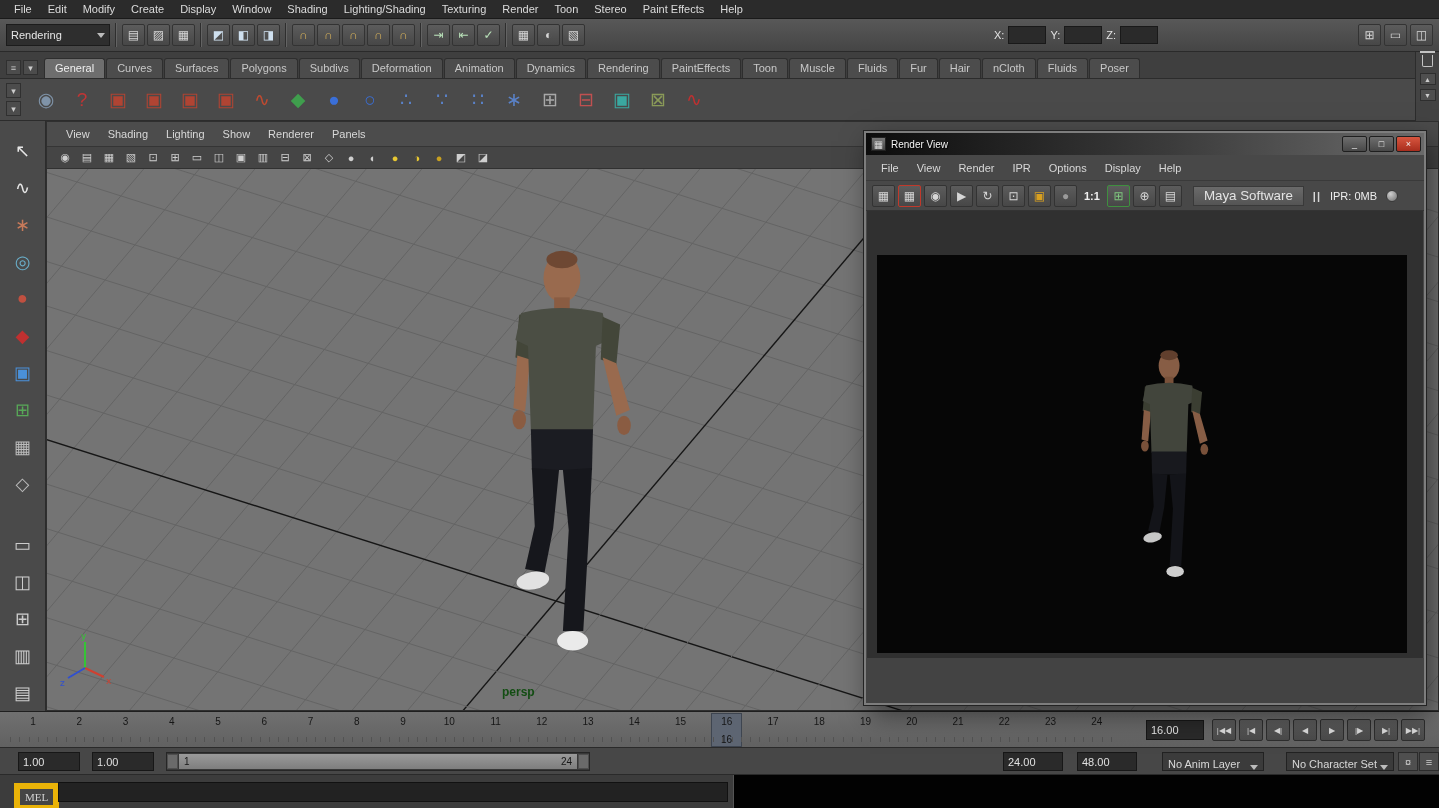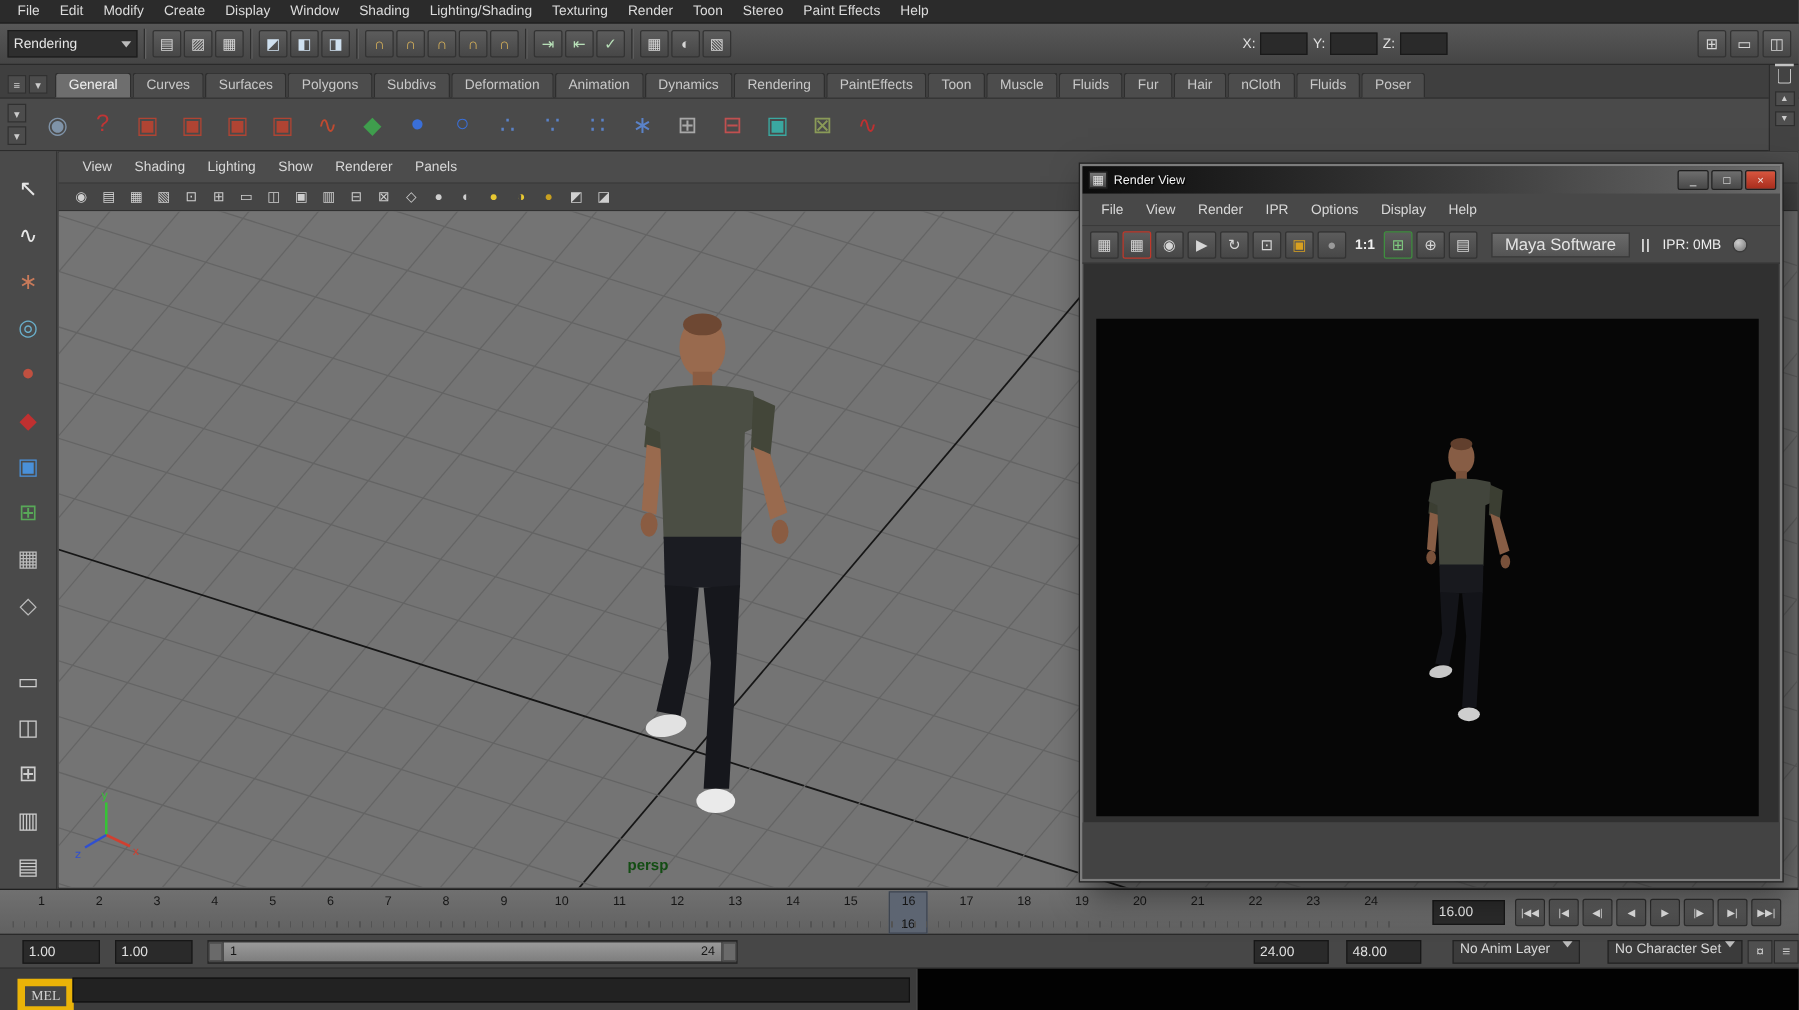--- a/index.html
+++ b/index.html
@@ -87,21 +87,21 @@
   .playback { position:absolute; left:1212px; top:7px; display:flex; gap:3px; }
   .pb-btn { min-width:24px; height:22px; padding:0 3px; font-size:8px; color:#dedede; background:linear-gradient(#5e5e5e,#4a4a4a); border:1px solid #2e2e2e; border-radius:2px; display:flex; align-items:center; justify-content:center; }
 
   
   .rangeRow { left:0; top:748px; width:1439px; height:27px; background:#474747; border-bottom:1px solid #2a2a2a; }
   .rs-field { position:absolute; top:4px; height:19px; background:#2a2a2a; border:1px solid #171717; color:#e0e0e0; font-size:11px; padding:0 4px; }
   .rs-track { position:absolute; left:166px; top:4px; width:424px; height:19px; background:#383838; border:1px solid #262626; }
   .rs-bar { position:absolute; left:12px; right:12px; top:1px; bottom:1px; background:linear-gradient(#9a9a9a,#7e7e7e); }
   .rs-cap { position:absolute; top:1px; bottom:1px; width:11px; background:#6a6a6a; border:1px solid #4e4e4e; }
   .rs-label { position:absolute; top:3px; font-size:10px; color:#161616; z-index:2; }
-  .rs-dd { position:absolute; top:4px; height:19px; background:#3b3b3b; border:1px solid #222; color:#d8d8d8; display:flex; align-items:flex-start; justify-content:space-between; padding:0 5px; }
+  .rs-dd { position:absolute; top:4px; height:19px; background:#3b3b3b; border:1px solid #222; color:#d8d8d8; display:flex; align-items:flex-end; justify-content:space-between; padding:0 5px; }
   .rs-icon { position:absolute; top:4px; width:20px; height:19px; display:flex; align-items:center; justify-content:center; color:#cfcfcf; background:#4f4f4f; border:1px solid #2c2c2c; font-size:11px; }
 
   
   .cmdRow { left:0; top:775px; width:1439px; height:33px; background:#3c3c3c; }
   .mel-label { position:absolute; left:14px; top:8px; color:#d2d2d2; font-size:11px; padding:2px 5px; background:#454545; border:6px solid #eab308;font-family:Liberation Serif, serif; }
   .mel-input { position:absolute; left:58px; top:7px; width:670px; height:20px; background:#222; border:1px solid #111; color:#ddd; font-size:11px; padding:0 5px; }
   .cmd-feedback { position:absolute; left:733px; top:0; width:706px; height:33px; background:#020202; border-left:1px solid #555; }
 
   svg text { font-family:"DejaVu Sans",sans-serif; }
 </style>

